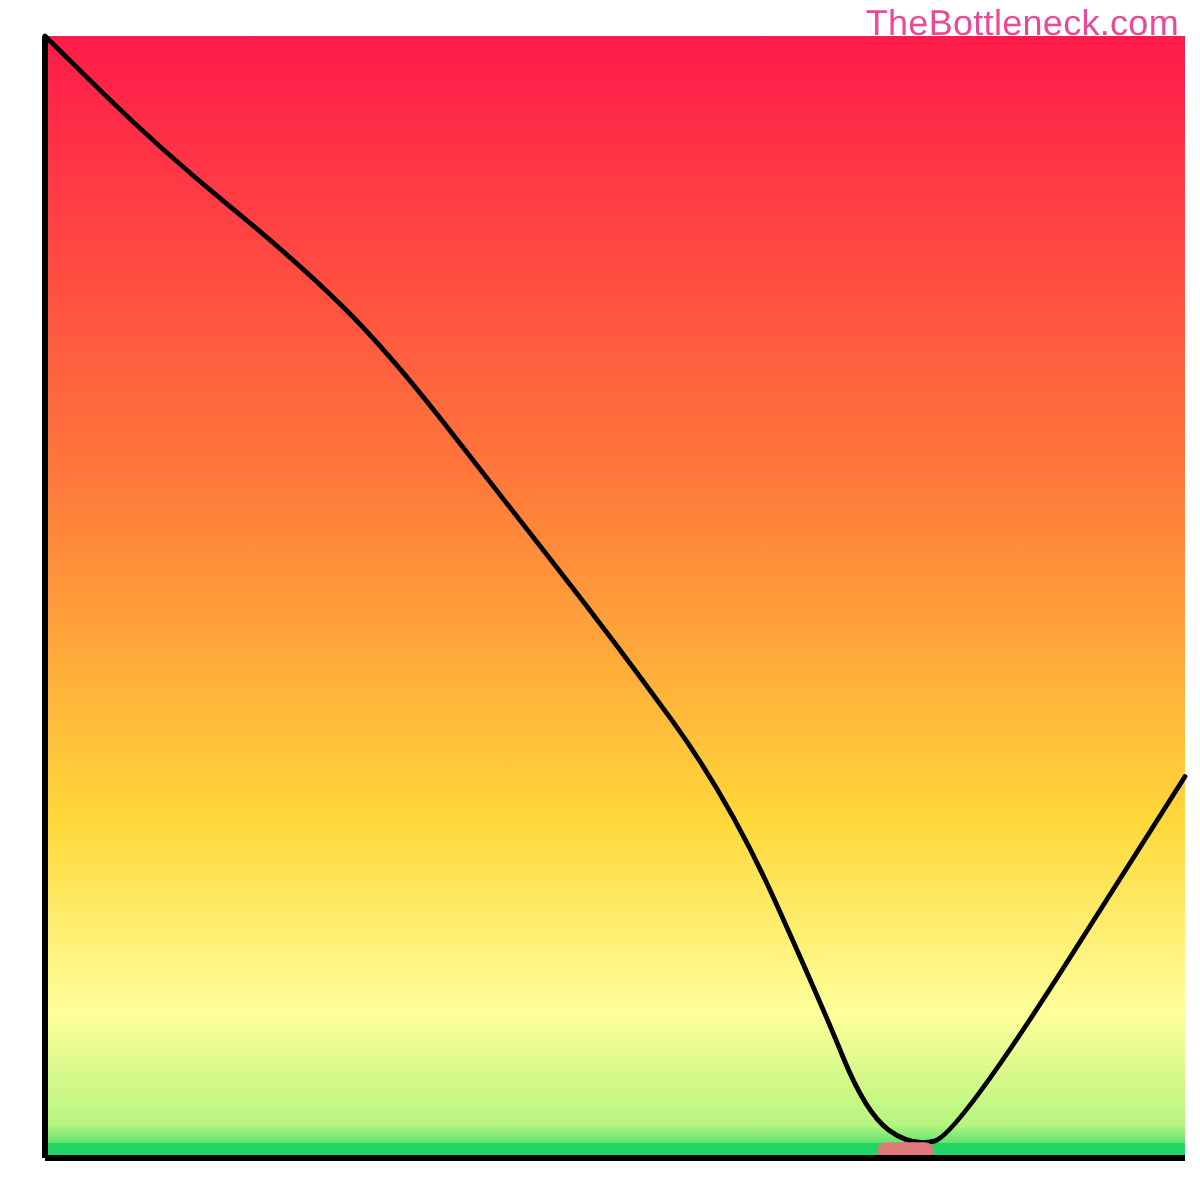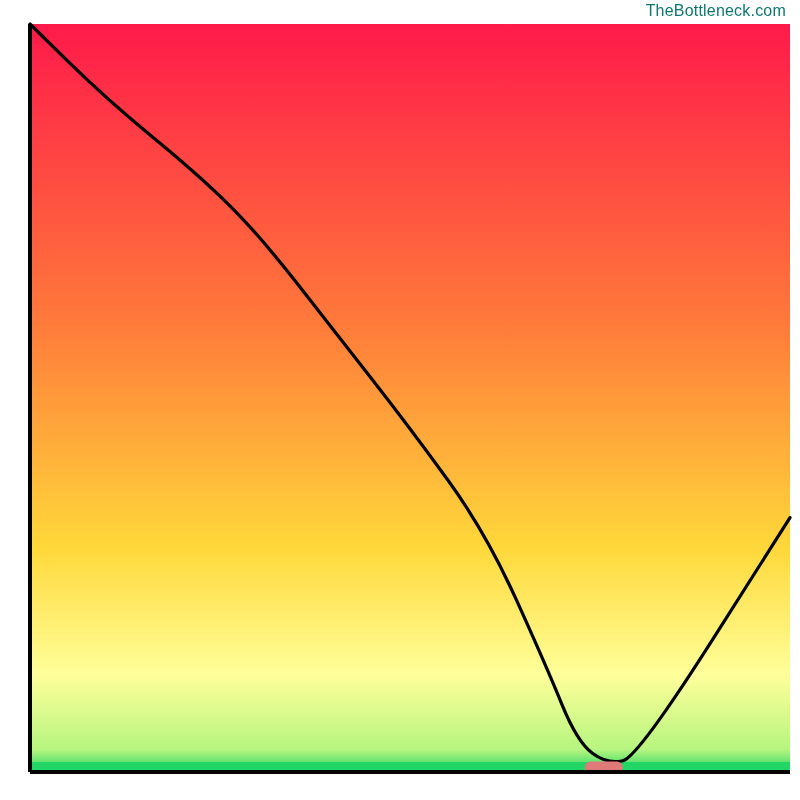--- a/index.html
+++ b/index.html
@@ -15,23 +15,23 @@
     width: 800px;
     height: 800px;
   }
   svg {
     display: block;
   }
   .watermark {
     position: absolute;
     top: 2px;
     right: 14px;
-    font-size: 16px;
+    font-size: 24px;
     font-weight: 500;
-    color: #0f766e;
+    color: #ec4899;
     letter-spacing: 0.2px;
   }
 </style>
 </head>
 <body>
 
 <div class="canvas-wrap">
 
   <div class="watermark">TheBottleneck.com</div>
 

